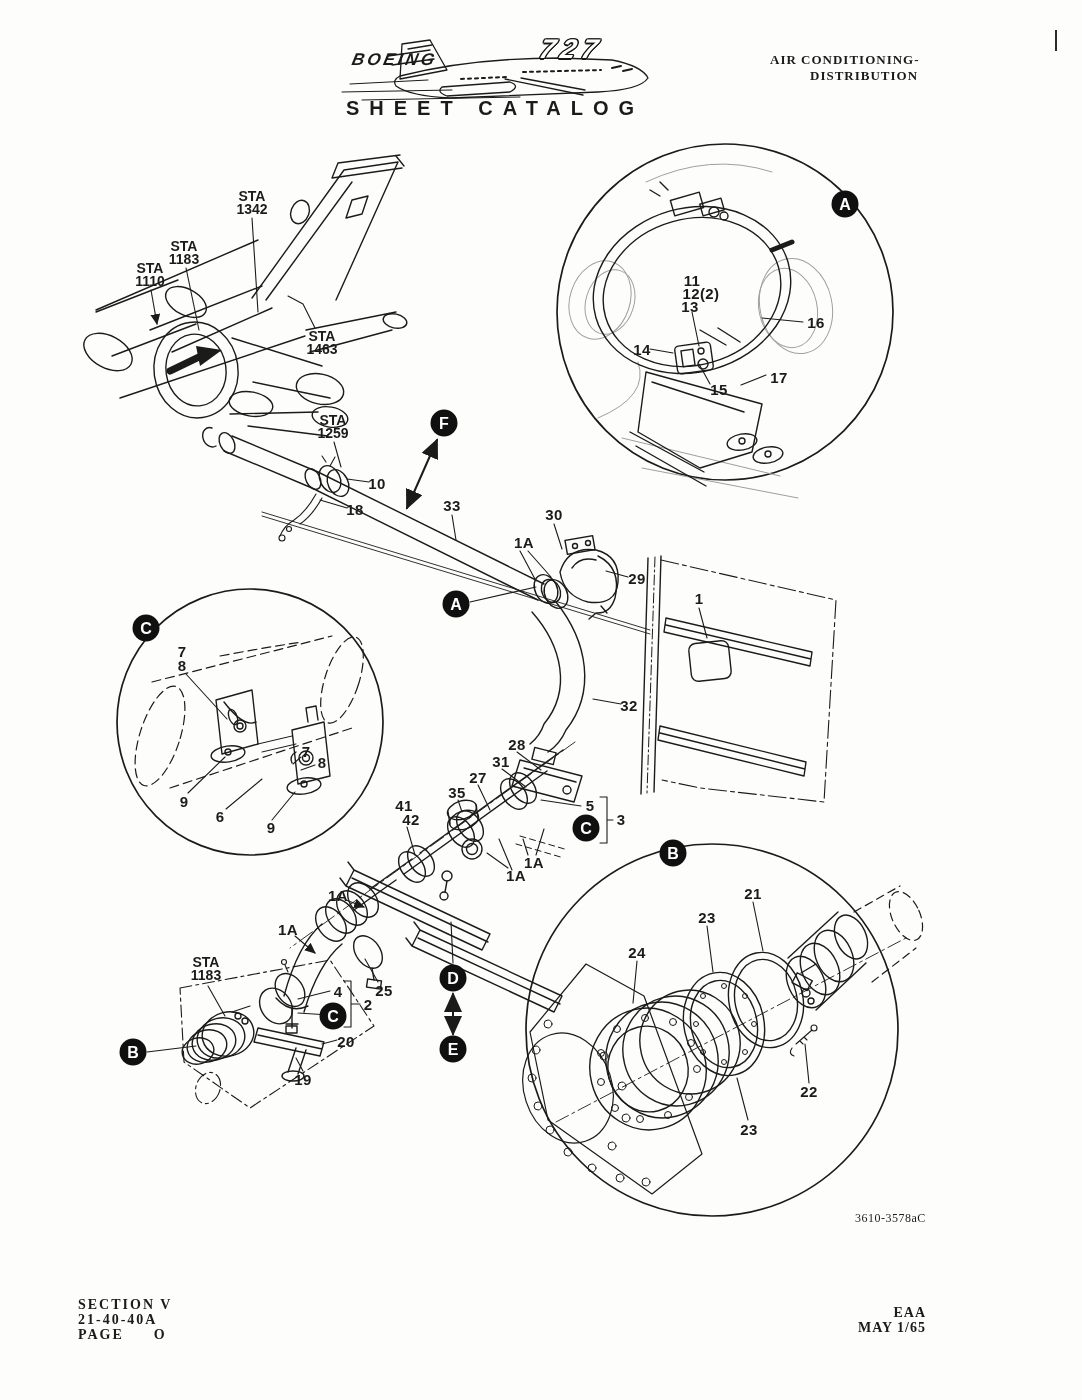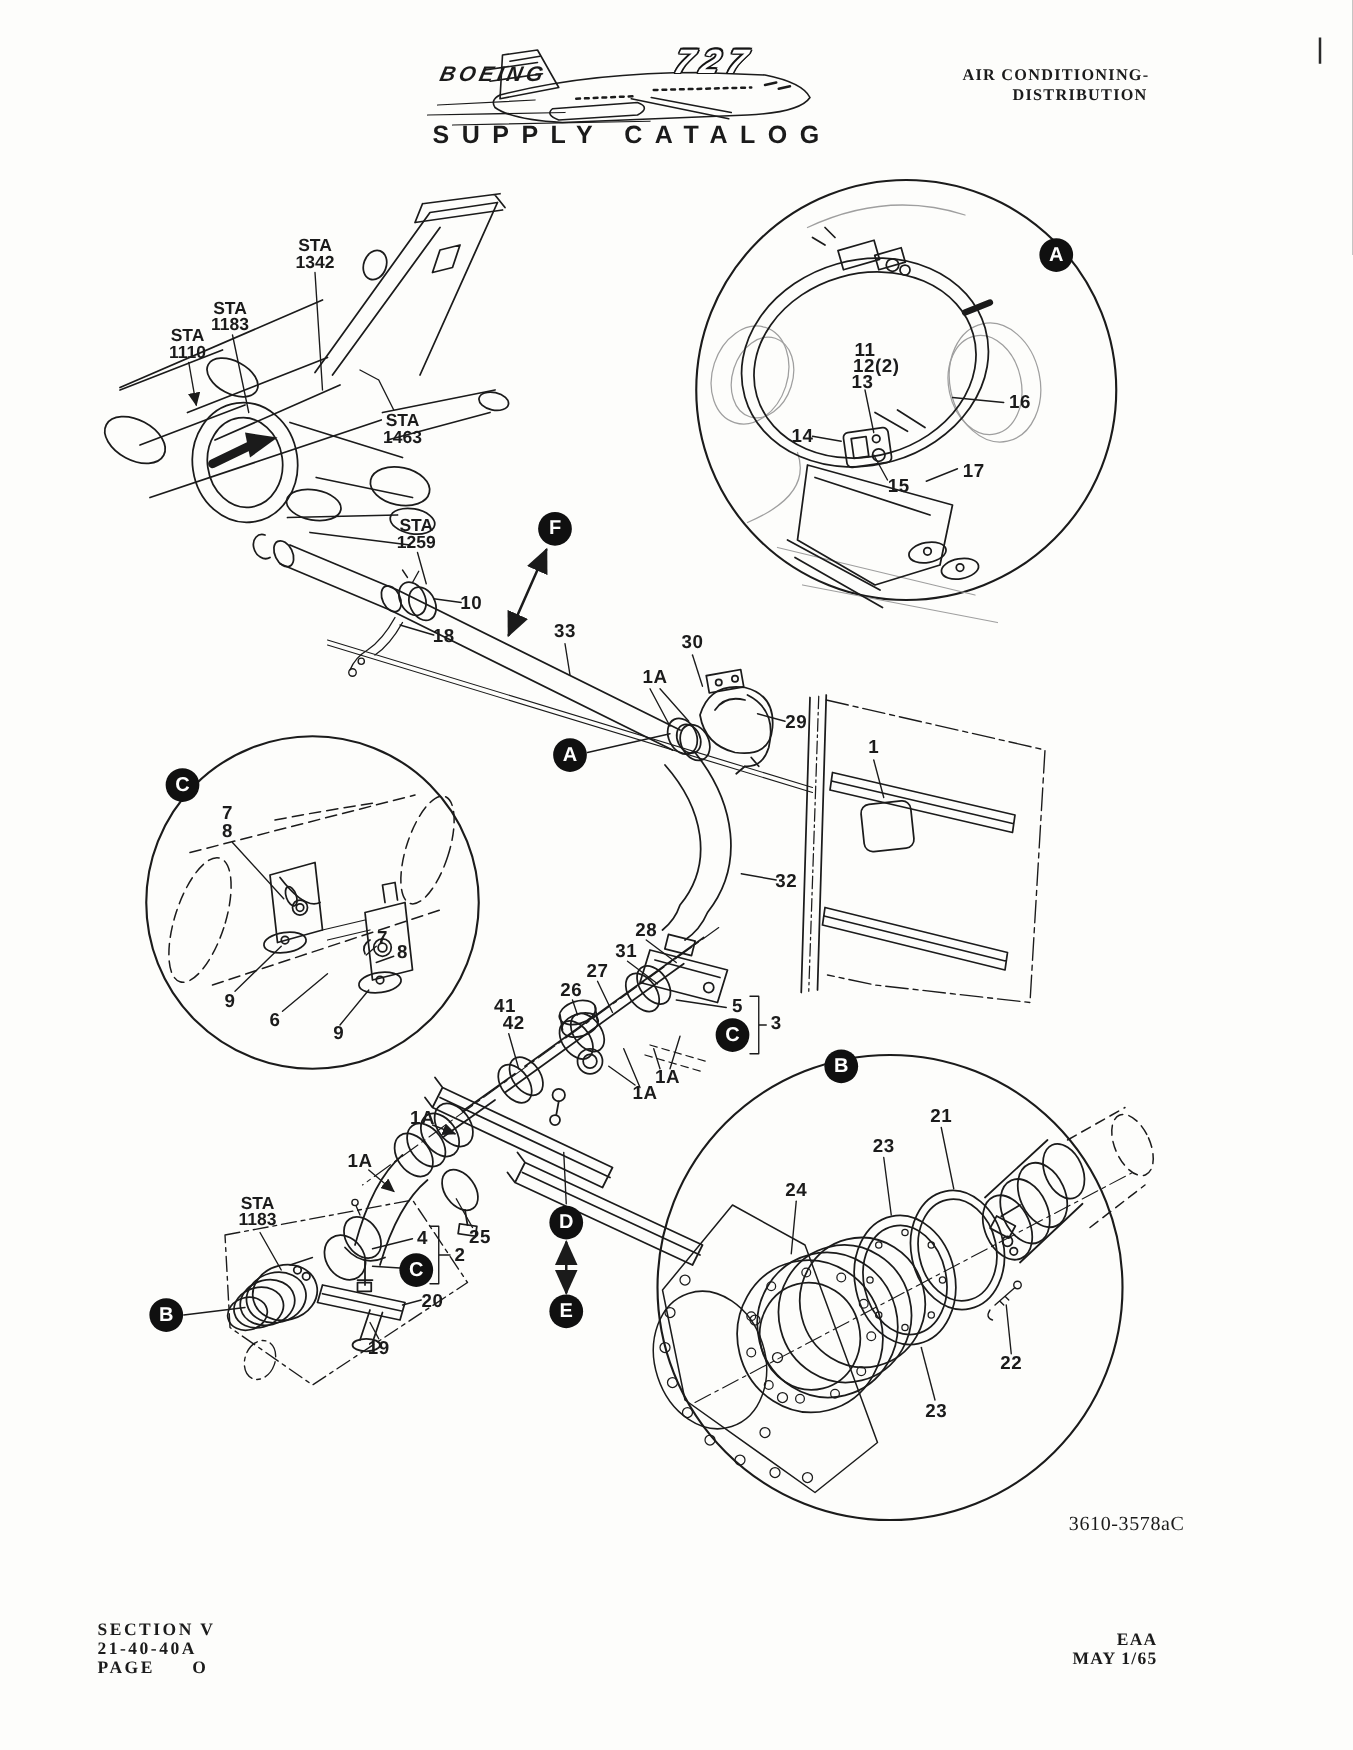--- a/index.html
+++ b/index.html
@@ -46,21 +46,21 @@
   .subject .l2 { padding-left:40px; }
   .corner-tick { position:absolute; left:1055px; top:30px; width:2px; height:21px; background:#2a2a2a; }
 
   
   .caption {
     position:absolute; left:508px; top:1256px; transform:translateX(-50%);
     font-size:13px; letter-spacing:.2px; white-space:pre; color:#1e1e1e;
   }
   .docnum {
     position:absolute; left:855px; top:1211px;
-    font-family:"Liberation Serif", serif; font-size:16px; letter-spacing:.5px;
+    font-family:"Liberation Serif", serif; font-size:12px; letter-spacing:.5px;
   }
   .footer-left { position:absolute; left:78px; top:1297px; font-size:14px; letter-spacing:2px; line-height:15px; }
   .footer-left .pgval { display:inline-block; margin-left:30px; }
   .footer-right { position:absolute; left:836px; top:1305px; width:90px; text-align:right; font-size:14px; letter-spacing:1px; line-height:15px; }
 </style>
 </head>
 <body>
 
 <div class="page">
 
@@ -382,21 +382,21 @@
 
     <g stroke-width="2">
       <path d="M437,440 L407,508" marker-start="url(#ah)" marker-end="url(#ah)"></path>
       <path d="M453,963 L451,922" stroke-width="1.1"></path>
       <path d="M453,994 L453,1034" marker-start="url(#ah)" marker-end="url(#ah)"></path>
     </g>
   </svg>
 
   <span class="brand">BOEING</span>
   <span class="model">727</span>
-  <span class="catalog">SUPPLY CATALOG</span>
+  <span class="catalog">SHEET CATALOG</span>
   <div class="subject mono">
     <div class="l1">AIR CONDITIONING-</div>
     <div class="l2">DISTRIBUTION</div>
   </div>
   <div class="corner-tick"></div>
 
   <span class="sta" style="left:252px;top:190px">
     <span>STA</span>
     <span>1342</span>
   </span>
@@ -443,21 +443,21 @@
   <span class="co" style="left:355px;top:509px">18</span>
   <span class="co" style="left:452px;top:505px">33</span>
   <span class="co" style="left:554px;top:514px">30</span>
   <span class="co" style="left:524px;top:542px">1A</span>
   <span class="co" style="left:637px;top:578px">29</span>
   <span class="co" style="left:699px;top:598px">1</span>
   <span class="co" style="left:629px;top:705px">32</span>
   <span class="co" style="left:517px;top:744px">28</span>
   <span class="co" style="left:501px;top:761px">31</span>
   <span class="co" style="left:478px;top:777px">27</span>
-  <span class="co" style="left:457px;top:792px">26</span>
+  <span class="co" style="left:457px;top:792px">35</span>
   <span class="co" style="left:404px;top:805px">41</span>
   <span class="co" style="left:411px;top:819px">42</span>
   <span class="co" style="left:590px;top:805px">5</span>
   <span class="co" style="left:621px;top:819px">3</span>
   <span class="co" style="left:534px;top:862px">1A</span>
   <span class="co" style="left:516px;top:875px">1A</span>
   <span class="co" style="left:338px;top:895px">1A</span>
   <span class="co" style="left:288px;top:929px">1A</span>
   <span class="co" style="left:182px;top:651px">7</span>
   <span class="co" style="left:182px;top:665px">8</span>

